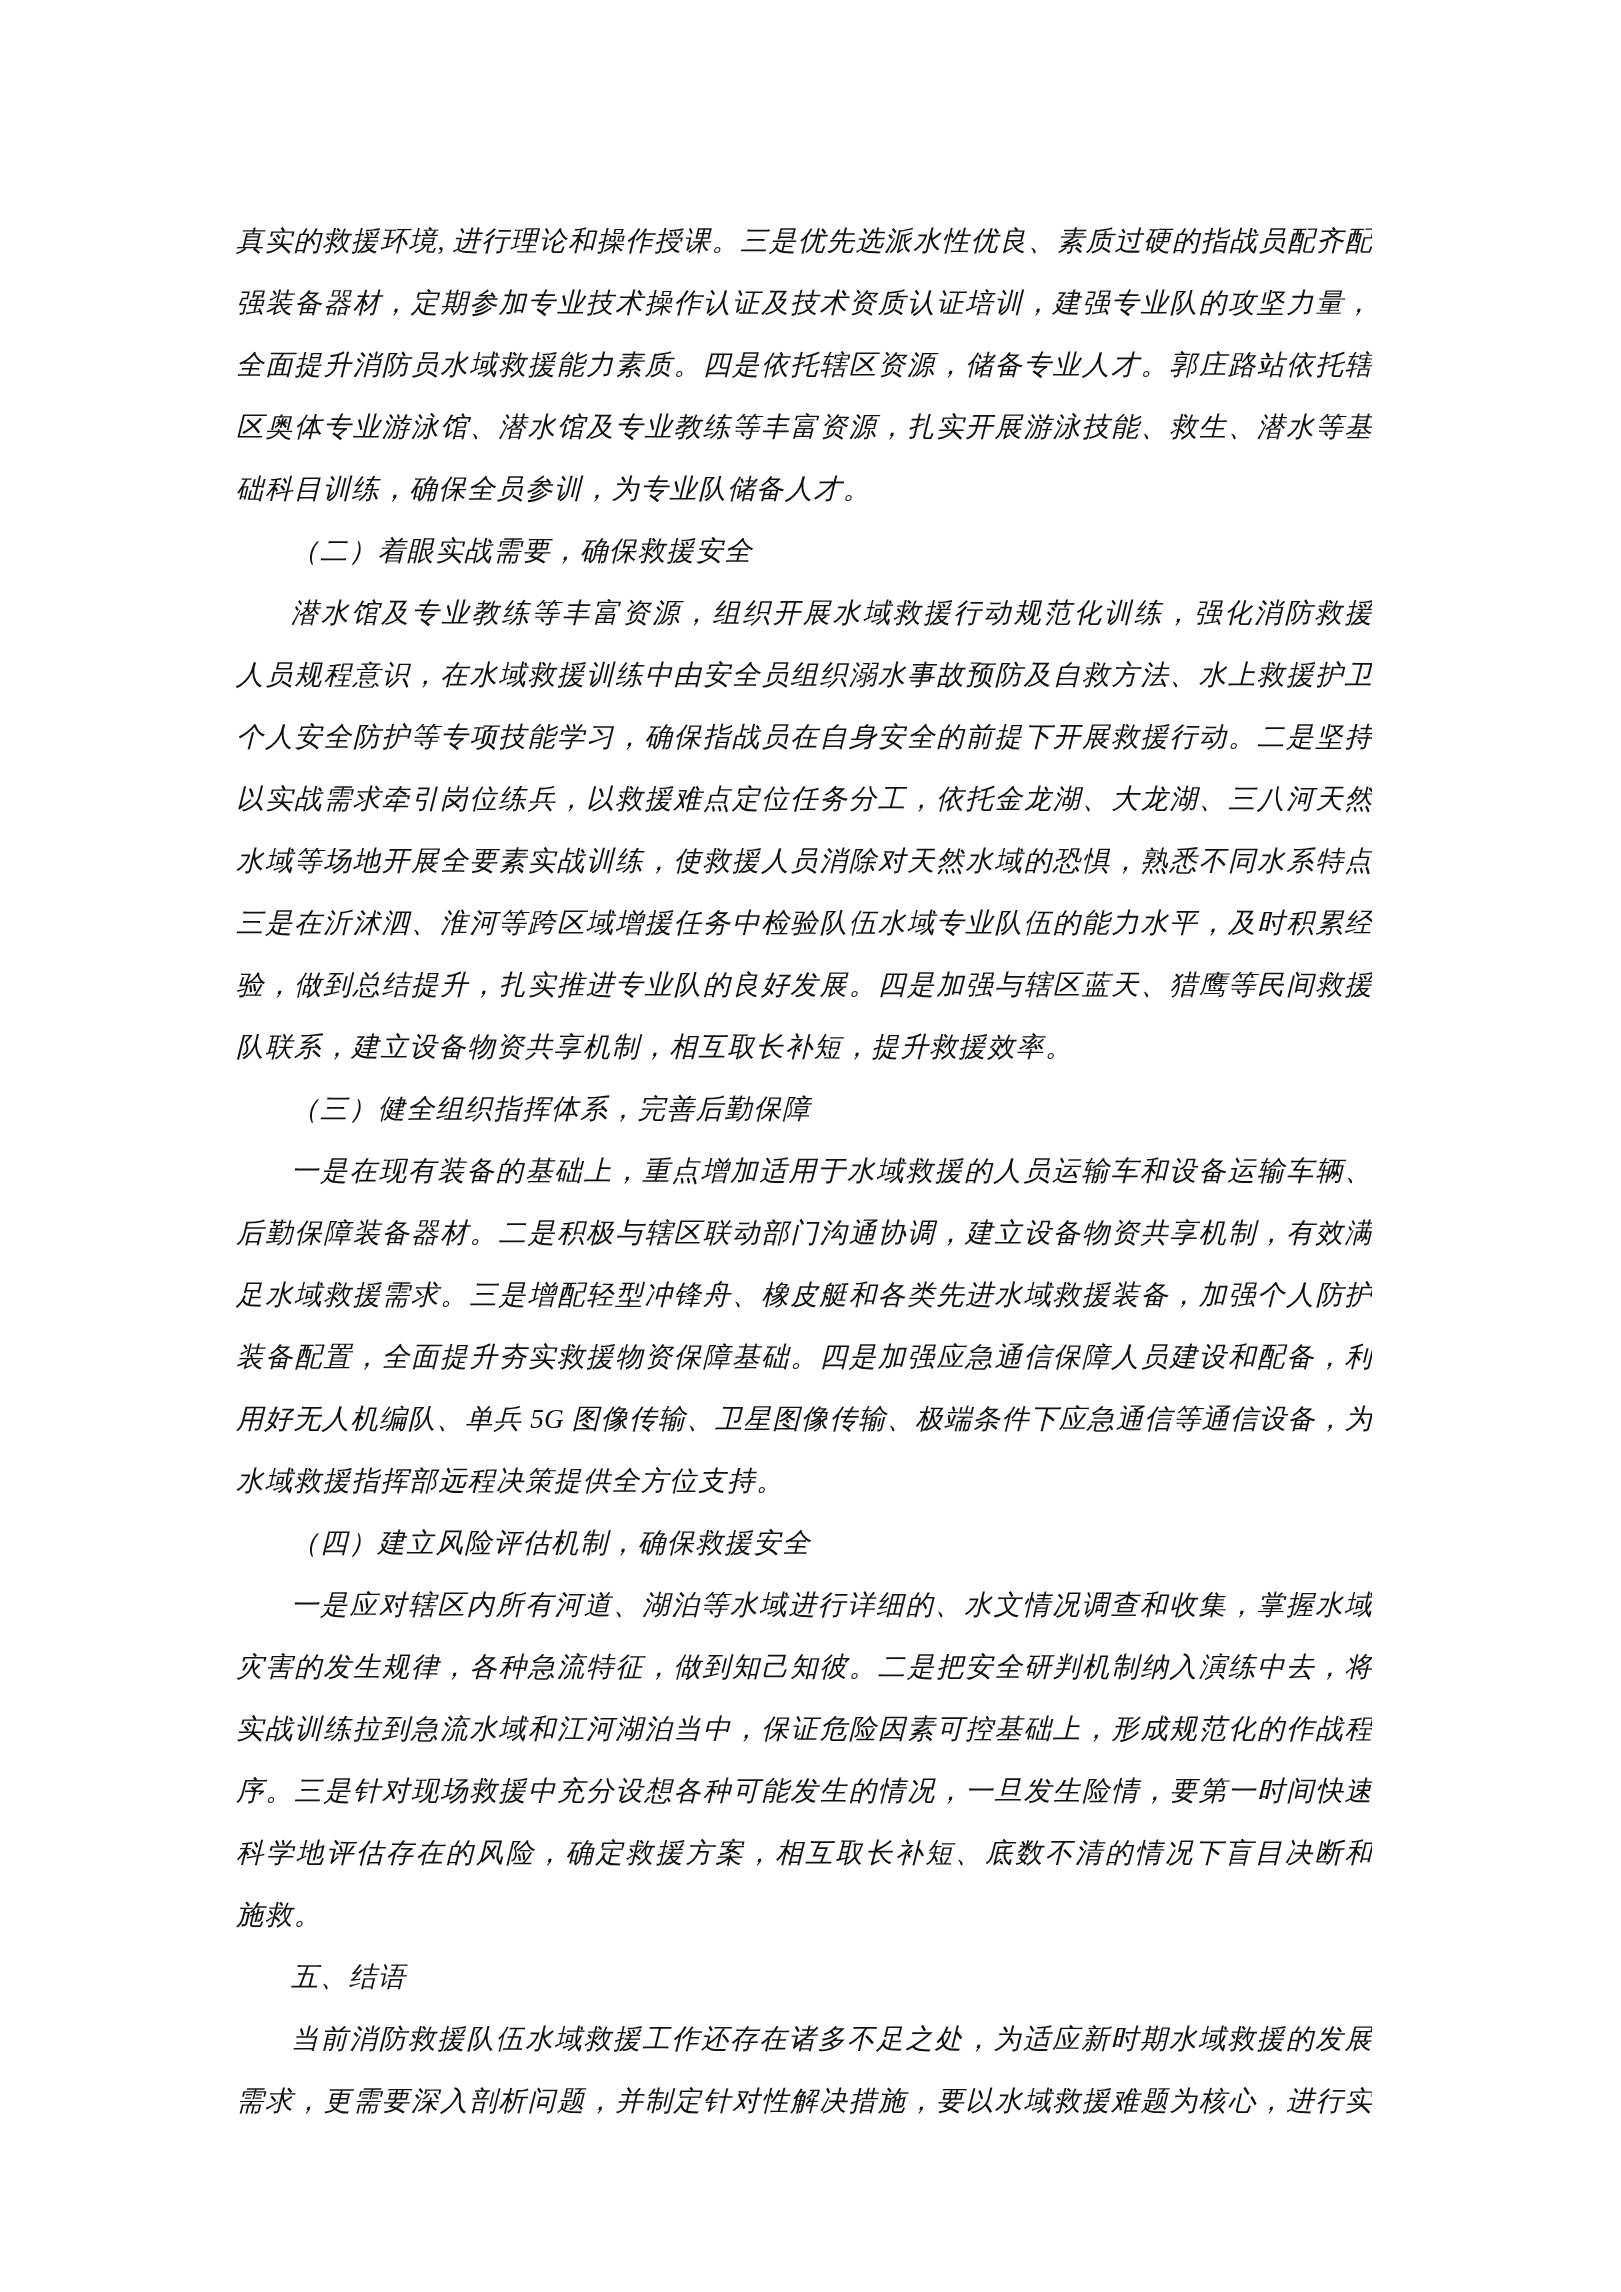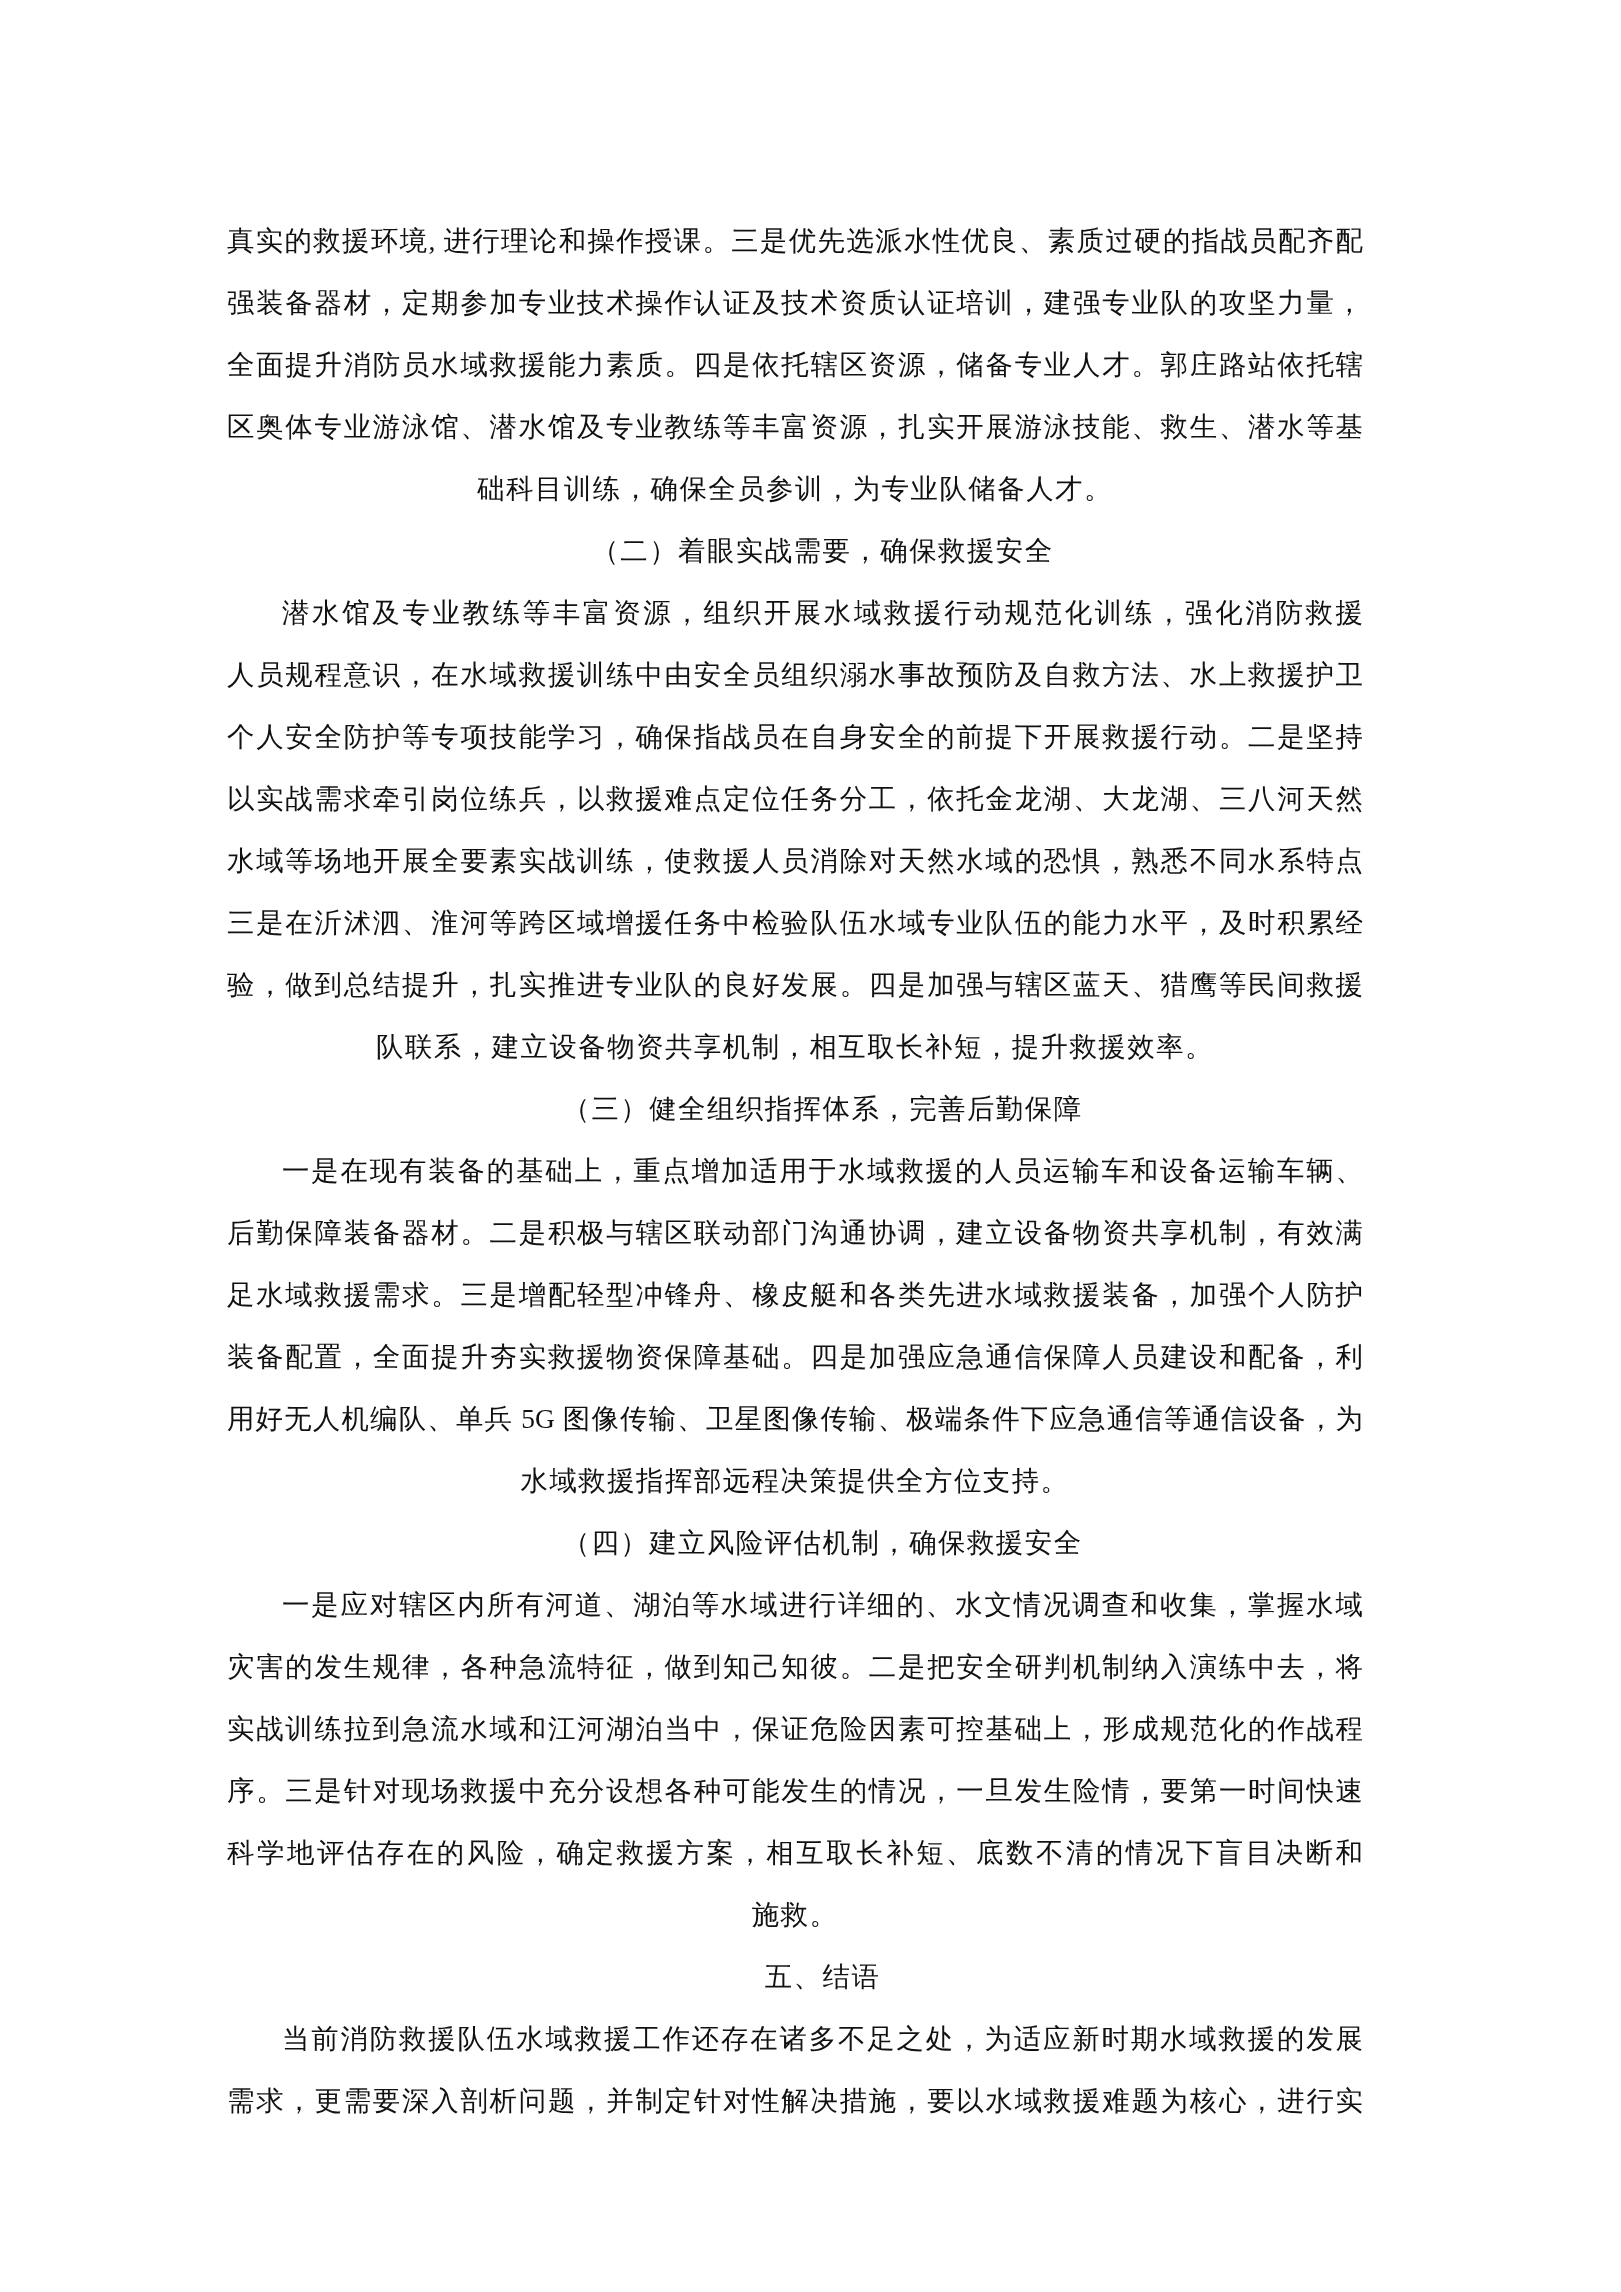--- a/index.html
+++ b/index.html
@@ -10,39 +10,40 @@
   .page {
     position: relative;
     width: 1621px;
     height: 2293px;
     background: #ffffff;
     overflow: hidden;
     font-family: "Liberation Serif", "DejaVu Serif", serif;
   }
   .textblock {
     position: absolute;
-    left: 227px;
+    left: 236px;
     top: 210px;
     width: 1136px;
     color: #111111;
+    font-style: italic;
   }
   .line {
     height: 62px;
     line-height: 62px;
     font-size: 27.4px;
     overflow: hidden;
     white-space: normal;
   }
   .line.justify {
     text-align: justify;
     text-align-last: justify;
     text-justify: inter-character;
   }
   .line.left {
-    text-align: center;
+    text-align: left;
     letter-spacing: 1.5px;
   }
   .line.indent {
     text-indent: 55px;
   }
 </style>
 </head>
 <body style="background: rgb(255, 255, 255);">
 
 <div class="page">

